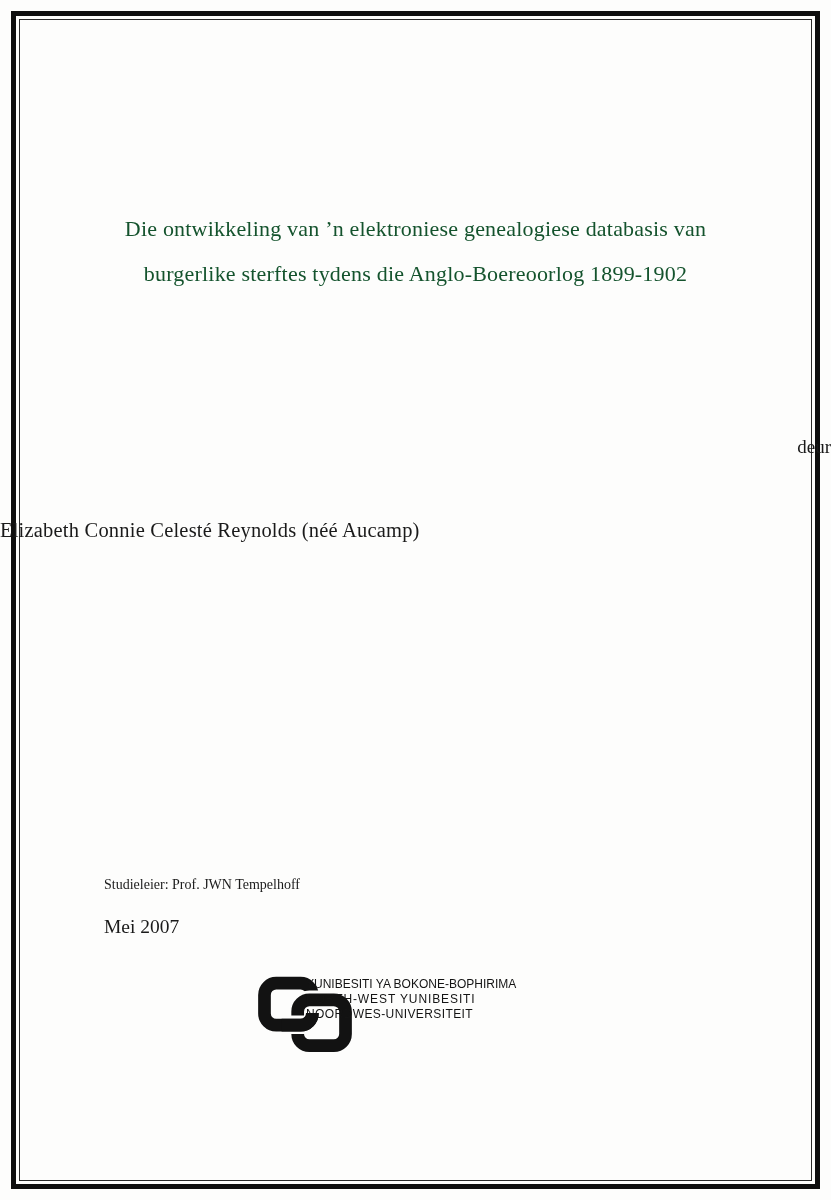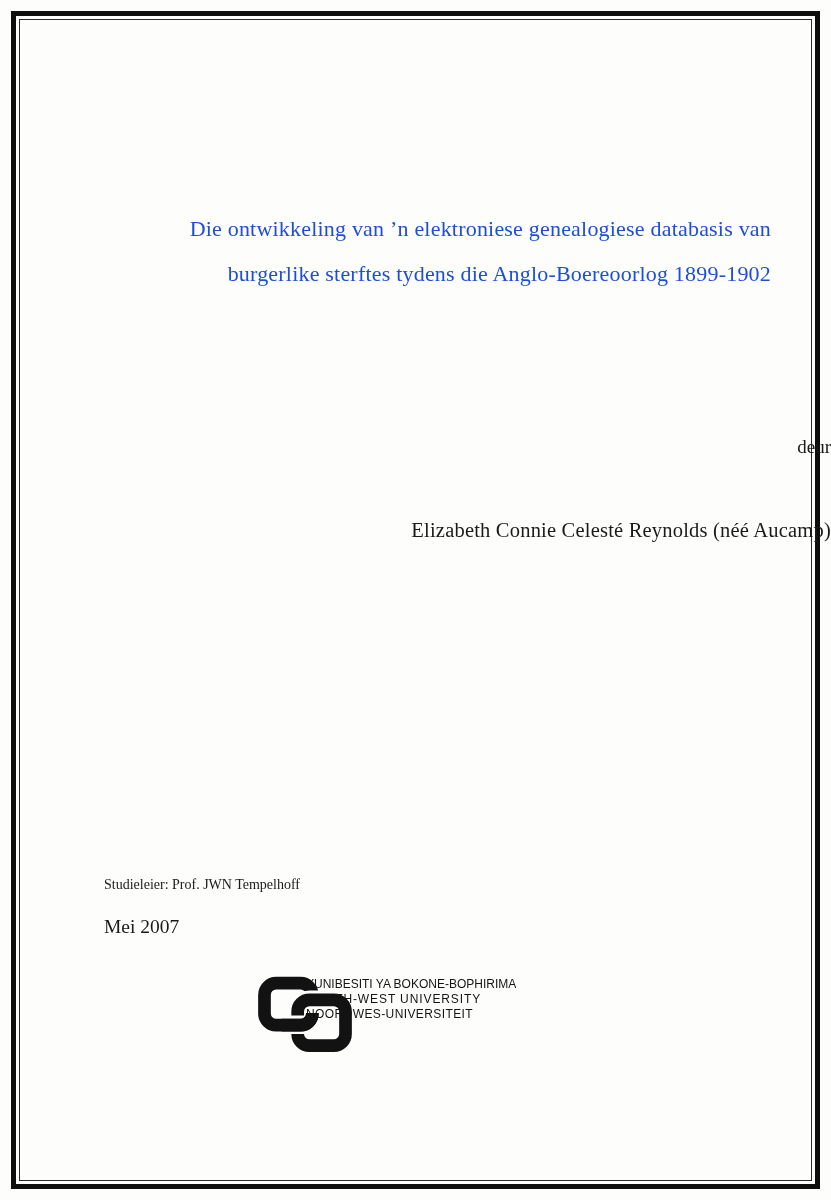--- a/index.html
+++ b/index.html
@@ -24,40 +24,40 @@
   .frame-inner {
     position: absolute;
     inset: 19px;
     border: 1px solid #2b2b2b;
   }
   .title {
     position: absolute;
     left: 60px;
     right: 60px;
     top: 206px;
-    text-align: right;
+    text-align: center;
     font-size: 22px;
     line-height: 45px;
     letter-spacing: 0.2px;
-    color: #1d4ed8;
+    color: #14532d;
   }
   .byline {
     position: absolute;
     left: 0;
     right: 0;
     top: 436px;
     text-align: right;
     font-size: 19px;
   }
   .author {
     position: absolute;
     left: 0;
     right: 0;
     top: 519px;
-    text-align: right;
+    text-align: left;
     font-size: 20.5px;
     letter-spacing: 0.2px;
   }
   .statement {
     position: absolute;
     left: 104px;
     width: 626px;
     top: 661px;
     font-size: 18.5px;
     line-height: 24.6px;
@@ -143,17 +143,17 @@
       <path d="M 42.5,45.5 L 42.5,41.5 A 12,12 0 0 1 54.5,29.5 L 79.5,29.5 A 12,12 0 0 1 91.5,41.5 L 91.5,64.5 A 12,12 0 0 1 79.5,76.5 L 54.5,76.5 A 12,12 0 0 1 42.5,64.5" fill="none" stroke="#fdfdfc" stroke-width="19"></path>
 
       <path d="M 42.5,45.5 L 42.5,41.5 A 12,12 0 0 1 54.5,29.5 L 79.5,29.5 A 12,12 0 0 1 91.5,41.5 L 91.5,64.5 A 12,12 0 0 1 79.5,76.5 L 54.5,76.5 A 12,12 0 0 1 42.5,64.5" fill="none" stroke="#121212" stroke-width="13"></path>
 
       <path d="M 26,55.5 L 45.5,55.5 A 12,12 0 0 0 57.5,43.5 L 57.5,43" fill="none" stroke="#121212" stroke-width="13"></path>
     </svg>
   </div>
 
   <div class="logo-text">
     <div class="lt1">YUNIBESITI YA BOKONE-BOPHIRIMA</div>
-    <div class="lt2">NORTH-WEST UNIVERSITY</div>
+    <div class="lt2">NORTH-WEST YUNIBESITI</div>
     <div class="lt3">NOORDWES-UNIVERSITEIT</div>
   </div>
 
 </div>
 
 </body></html>

